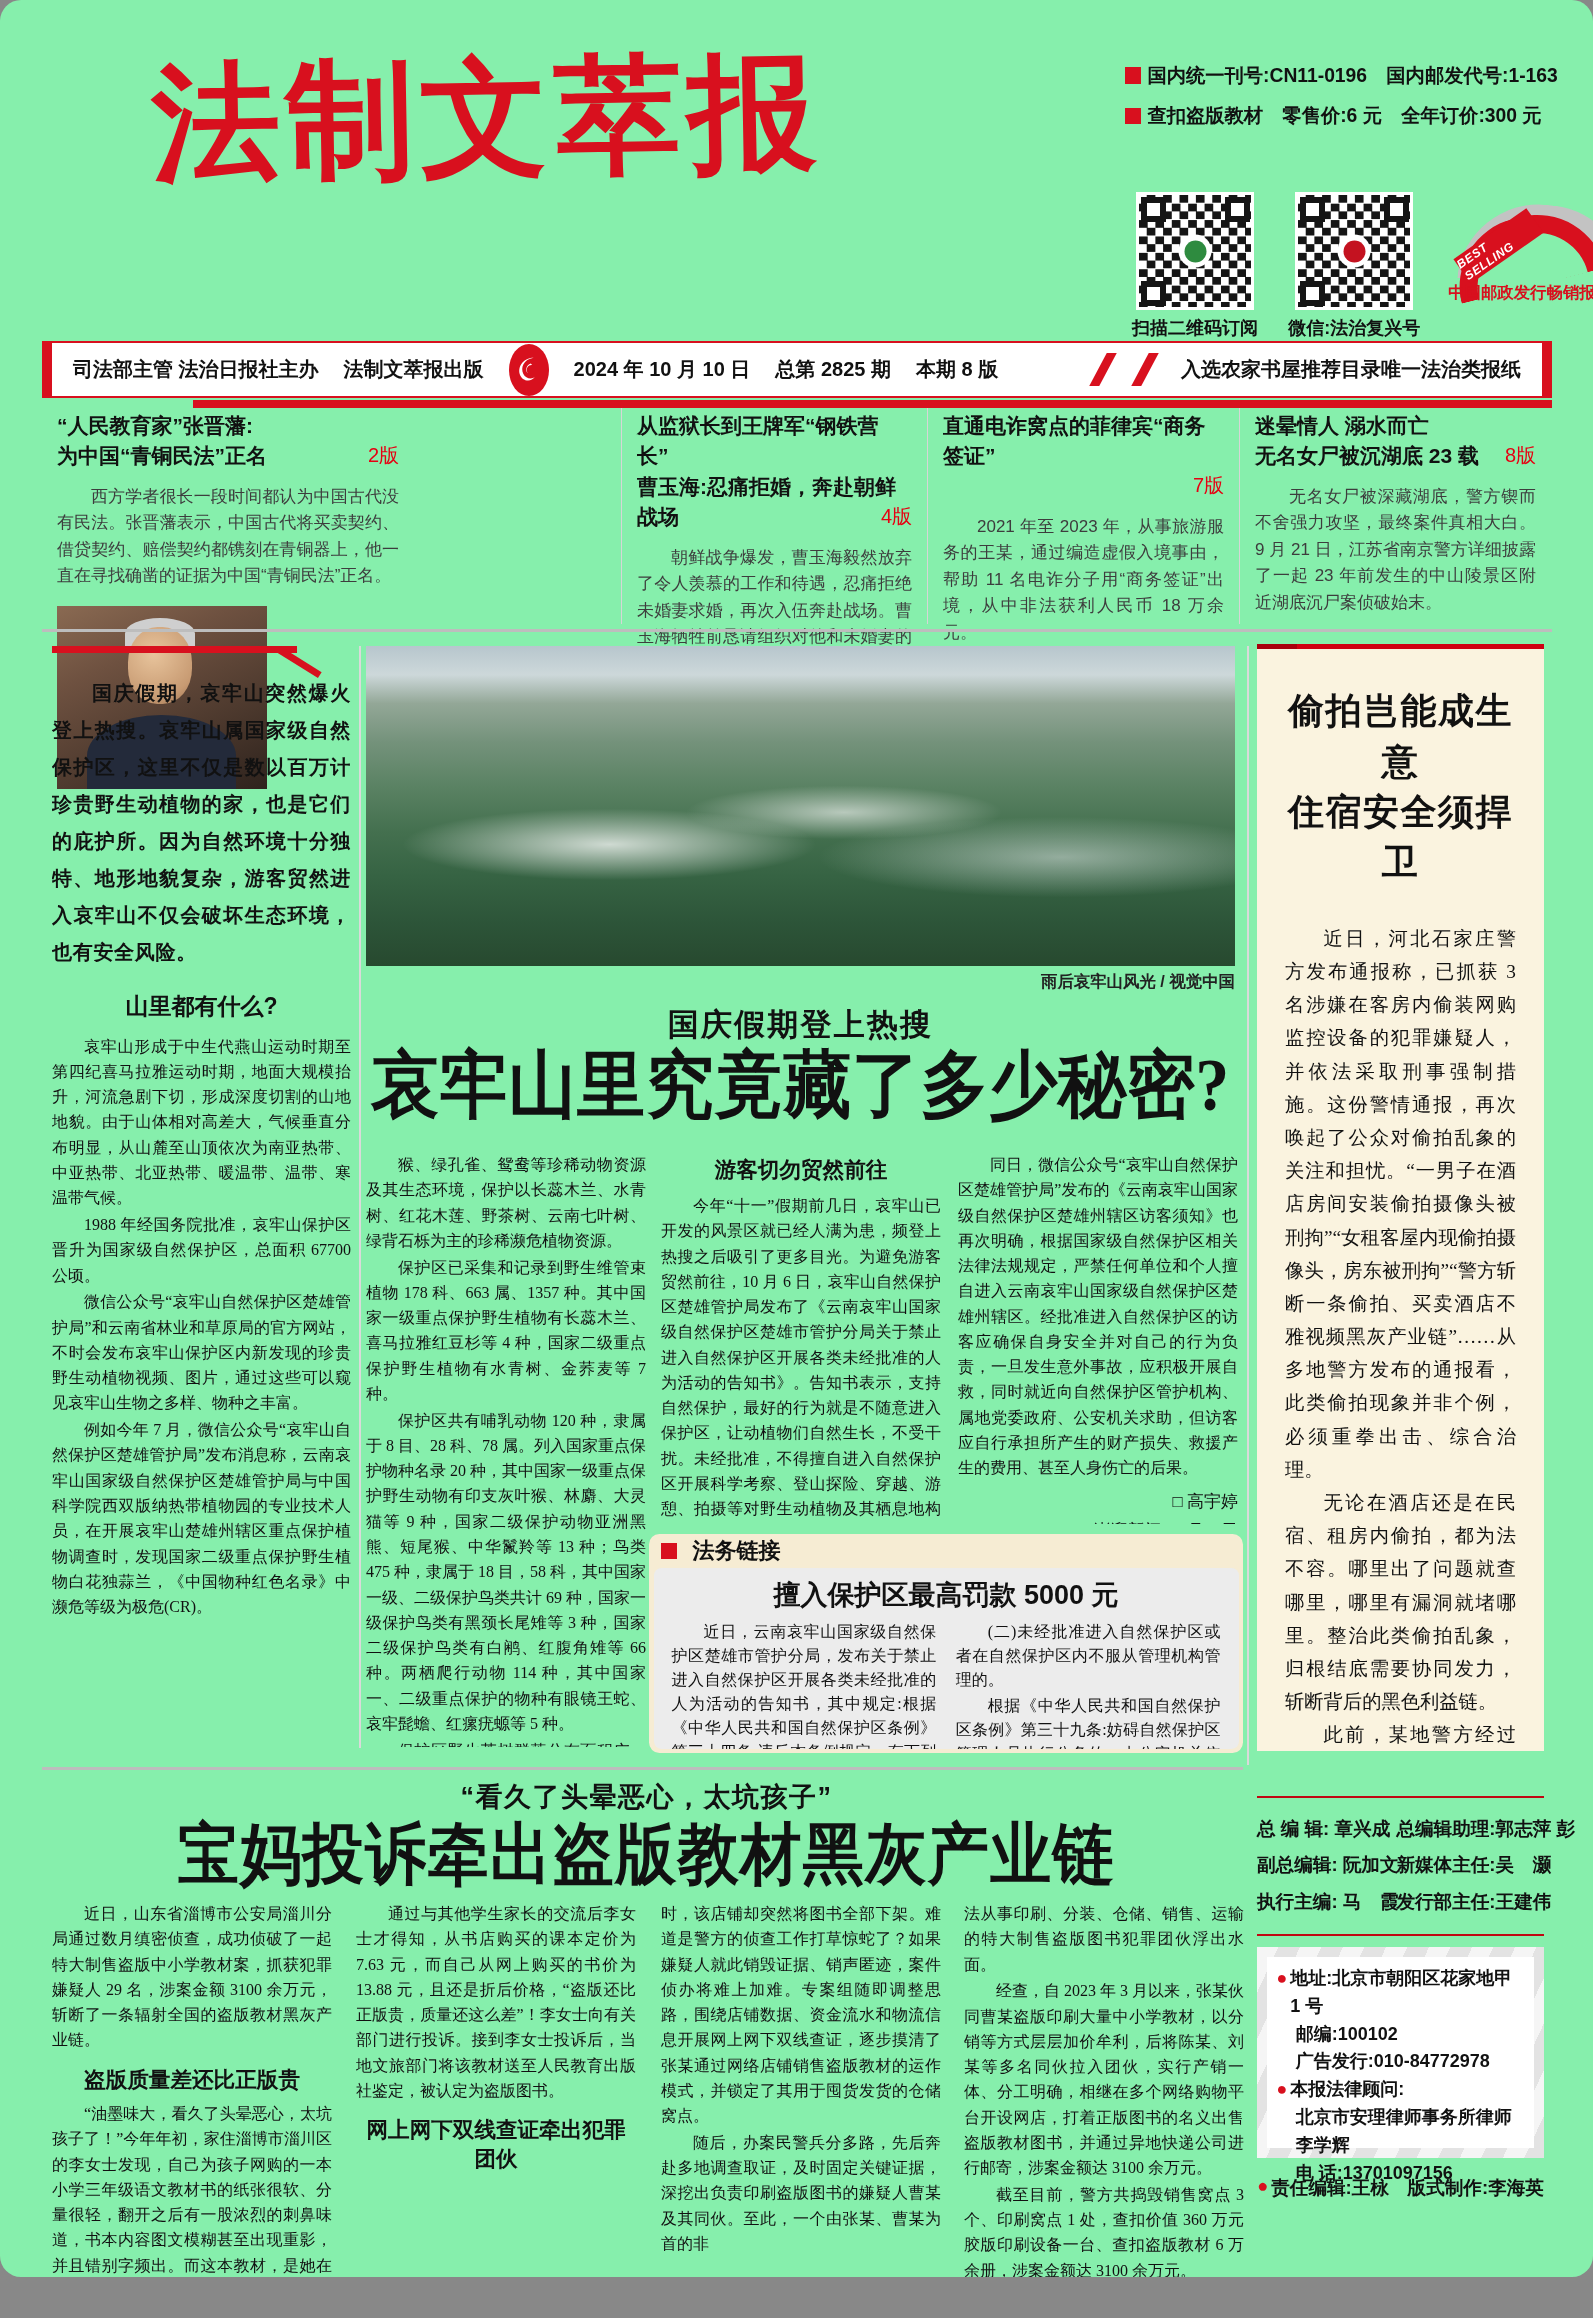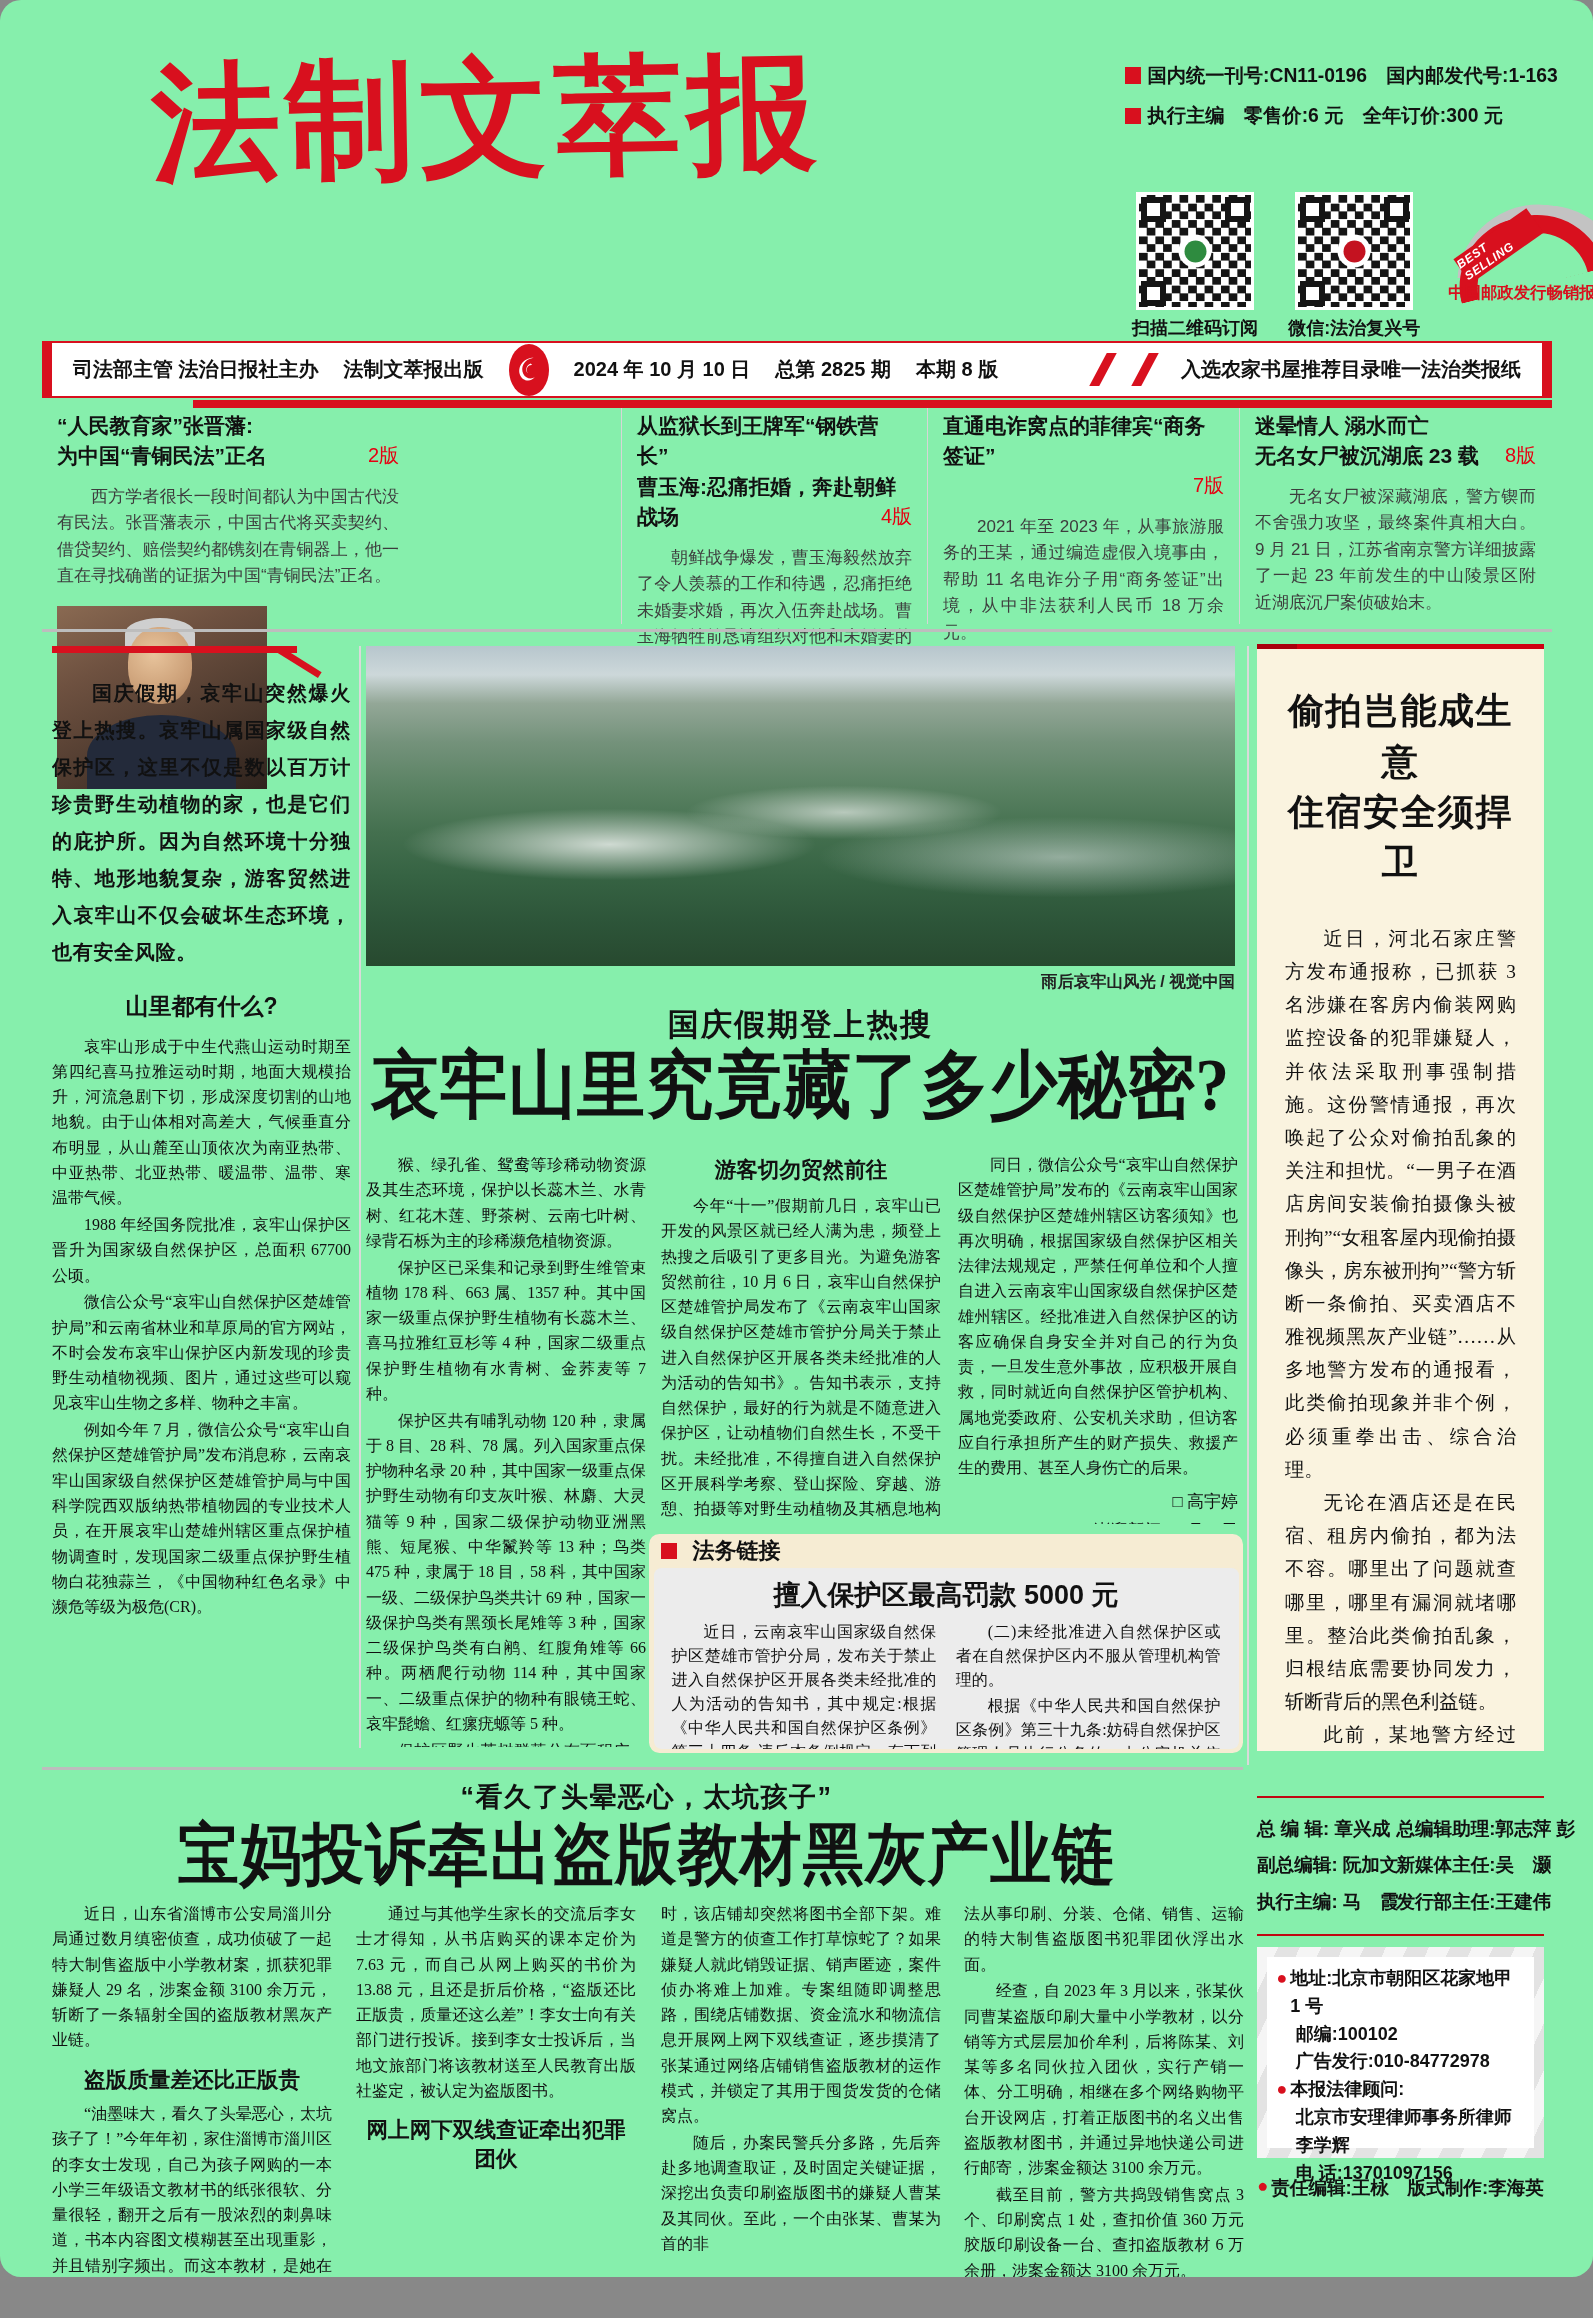--- a/index.html
+++ b/index.html
@@ -155,21 +155,21 @@
 
   <div class="masthead-title">法制文萃报</div>
 
   <div class="pubinfo">
     <div class="pubrow">
       <span class="redsq"></span>
       <span>国内统一刊号:CN11-0196　国内邮发代号:1-163</span>
     </div>
     <div class="pubrow">
       <span class="redsq"></span>
-      <span>执行主编　零售价:6 元　全年订价:300 元</span>
+      <span>查扣盗版教材　零售价:6 元　全年订价:300 元</span>
     </div>
   </div>
 
   <div class="qr-row">
     <div class="qr-item">
       <div class="qr">
         <span class="eye tl"></span>
           <span class="eye tr"></span>
           <span class="eye bl"></span>
         <span class="core">

